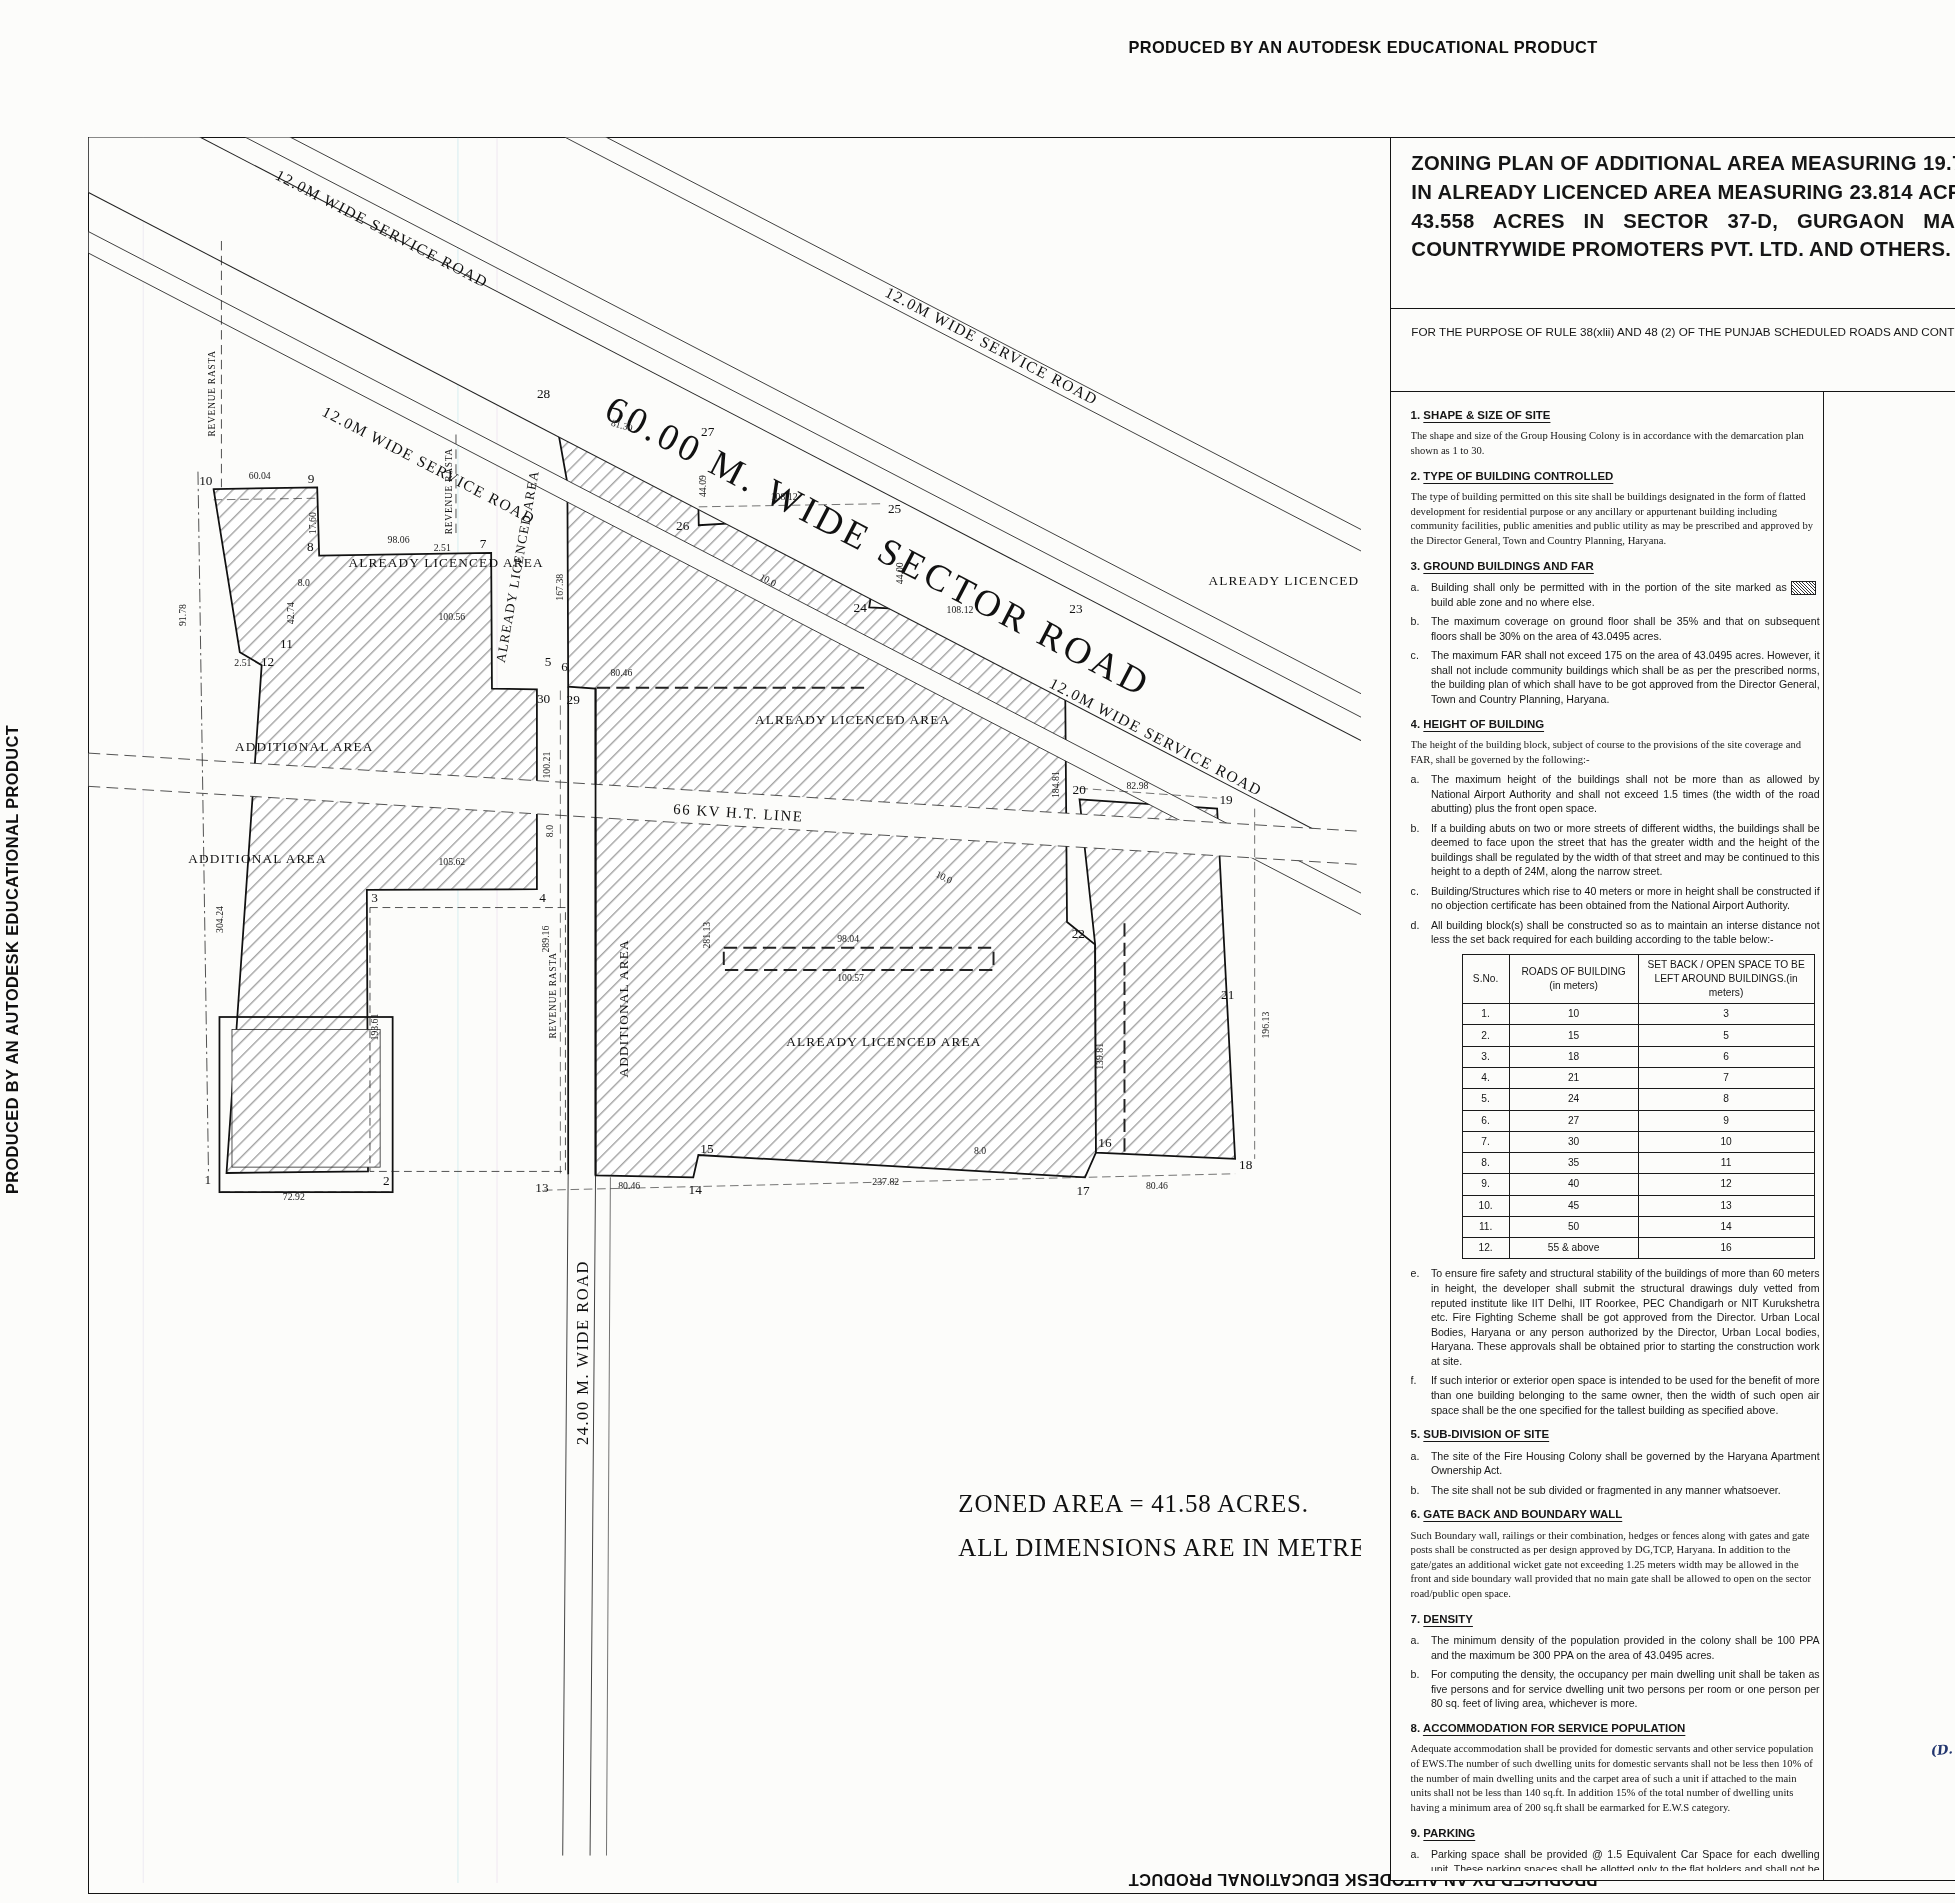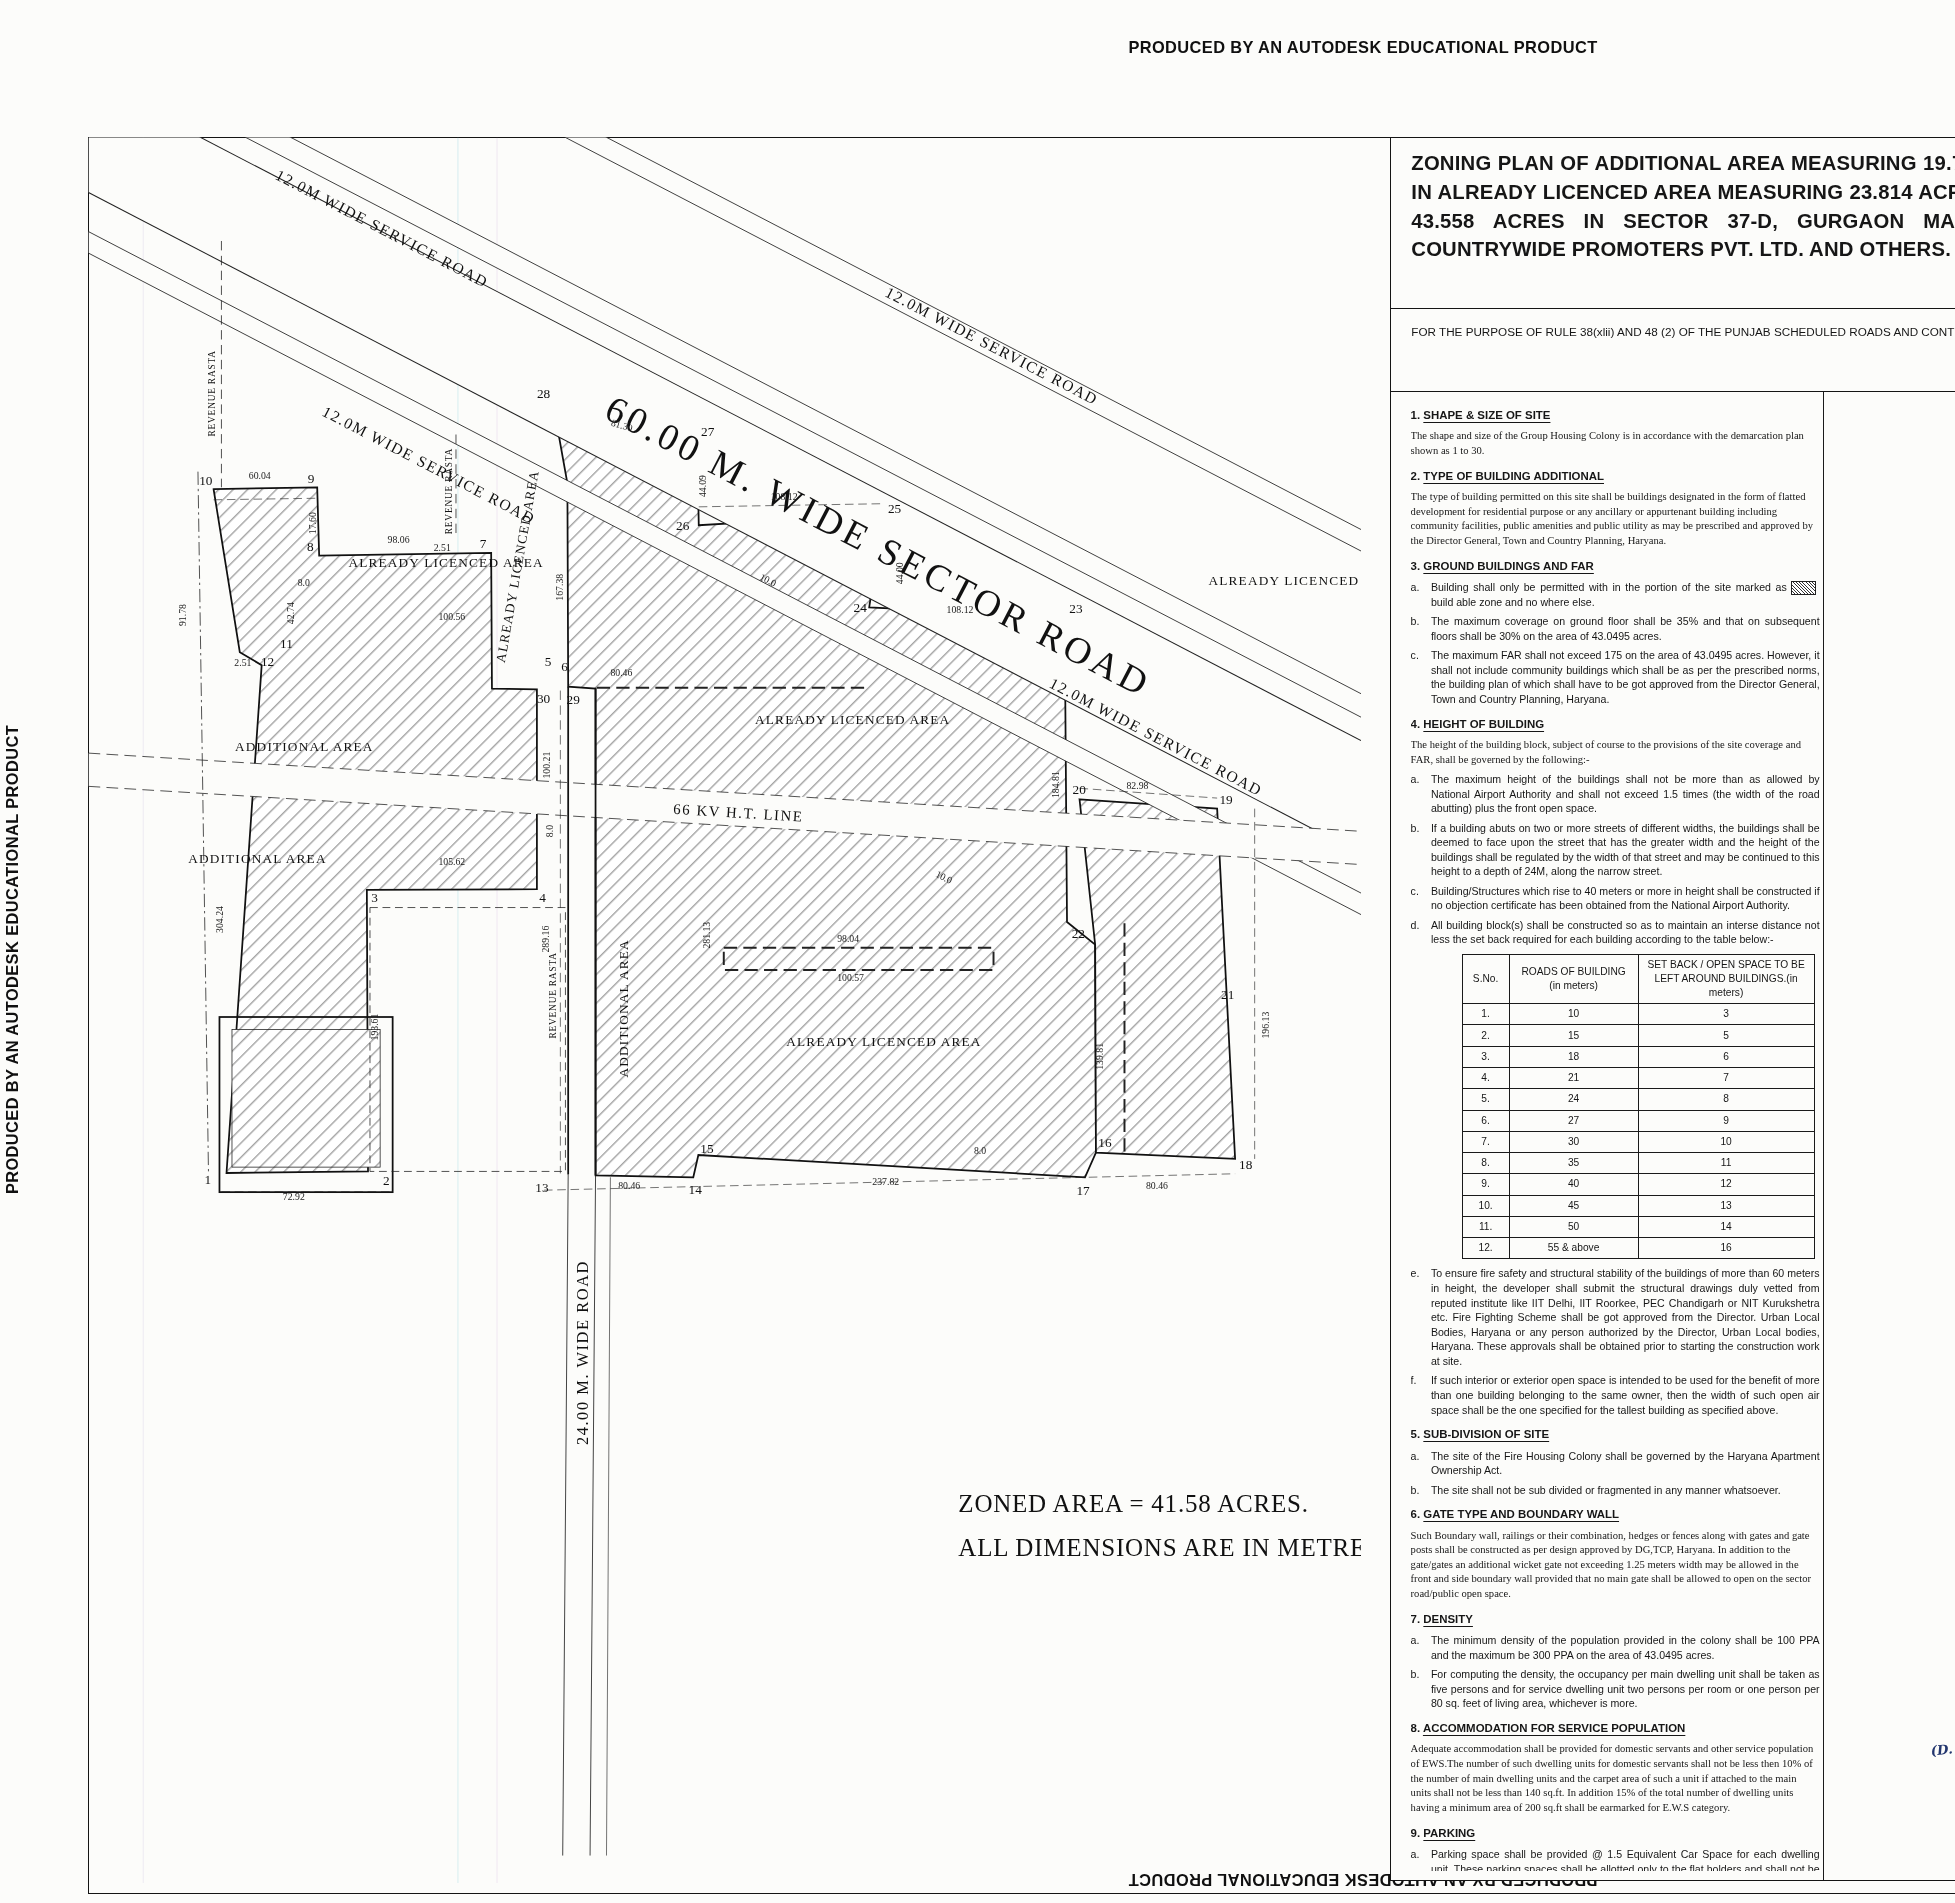--- a/index.html
+++ b/index.html
@@ -241,21 +241,21 @@
     </div>
     <div class="subtitle-box">
       <div class="subtitle">FOR THE PURPOSE OF RULE 38(xlii) AND 48 (2) OF THE PUNJAB SCHEDULED ROADS  AND CONTROLLED AREAS RESTRICTION OF UNREGULATED DEVELOPMENT RULES,1965.</div>
     </div>
     <div class="vrule vr1"></div>
 
     <div class="col col-left">
       <div class="sec-h"><span>1.</span> <span class="sec-t">SHAPE &amp; SIZE OF SITE</span></div>
       <div class="para">The shape and size of the Group Housing Colony is in accordance with the demarcation plan shown as 1 to 30.</div>
 
-      <div class="sec-h"><span>2.</span> <span class="sec-t">TYPE OF BUILDING ADDITIONAL</span></div>
+      <div class="sec-h"><span>2.</span> <span class="sec-t">TYPE OF BUILDING CONTROLLED</span></div>
       <div class="para">The type of building permitted on this site shall be buildings designated in the form of flatted development for residential purpose or any ancillary or appurtenant building  including community facilities, public amenities and public utility as may be prescribed and approved by the Director General, Town and Country Planning, Haryana.</div>
 
       <div class="sec-h"><span>3.</span> <span class="sec-t">GROUND BUILDINGS AND FAR</span></div>
       <div class="item">
           <span class="il">a.</span>
           <span class="it"><span>Building shall only be permitted with in the portion of the site marked as</span><span class="swatch"></span><span>build able  zone and no where else.</span></span>
         </div>
       <div class="item">
           <span class="il">b.</span>
           <span class="it">The maximum coverage on ground floor shall be 35% and that on subsequent floors shall be 30% on the area of  43.0495 acres.</span>
@@ -366,21 +366,21 @@
       <div class="sec-h"><span>5.</span> <span class="sec-t">SUB-DIVISION OF SITE</span></div>
       <div class="item">
           <span class="il">a.</span>
           <span class="it">The site of the Fire Housing Colony shall be governed by the Haryana Apartment  Ownership Act.</span>
         </div>
       <div class="item">
           <span class="il">b.</span>
           <span class="it">The site shall not be sub divided or fragmented in any manner whatsoever.</span>
         </div>
 
-      <div class="sec-h"><span>6.</span> <span class="sec-t">GATE TYPE AND BOUNDARY WALL</span></div>
+      <div class="sec-h"><span>6.</span> <span class="sec-t">GATE BACK AND BOUNDARY WALL</span></div>
       <div class="para">Such Boundary wall, railings or their combination, hedges or fences along with gates  and gate posts shall be constructed as per design approved by DG,TCP, Haryana. In addition to the gate/gates an additional wicket gate not exceeding 1.25 meters width may be allowed in the front and side boundary wall provided that no main gate shall be allowed to open on the sector road/public open space.</div>
 
       <div class="sec-h"><span>7.</span> <span class="sec-t">DENSITY</span></div>
       <div class="item">
           <span class="il">a.</span>
           <span class="it">The minimum density of the population provided in the colony shall be 100 PPA and the maximum be 300 PPA on the area of 43.0495 acres.</span>
         </div>
       <div class="item">
           <span class="il">b.</span>
           <span class="it">For computing the density, the occupancy per main dwelling unit shall be taken as five persons and for service dwelling unit two persons per room or one person per 80 sq. feet  of living area, whichever is more.</span>

